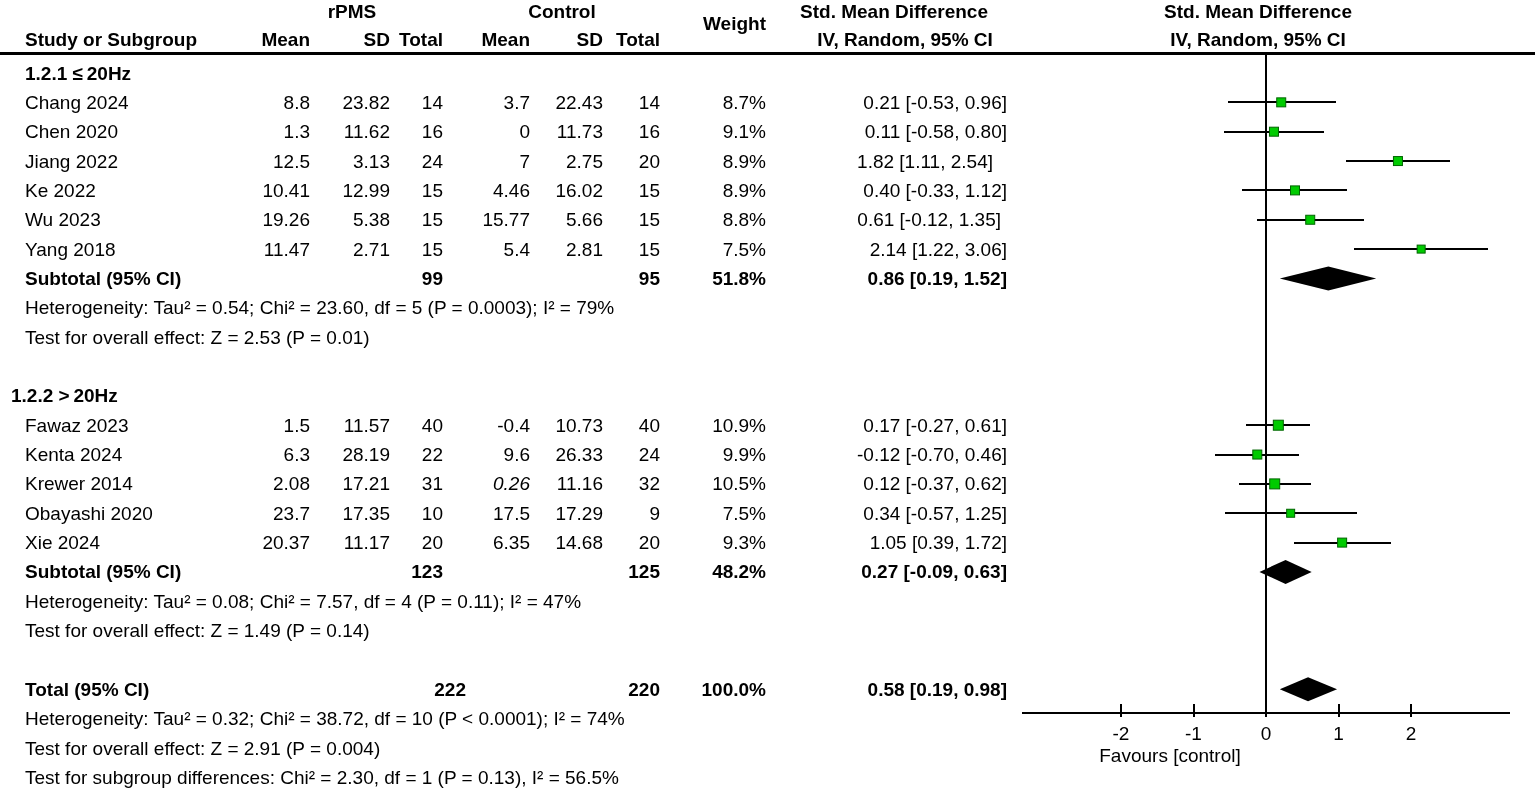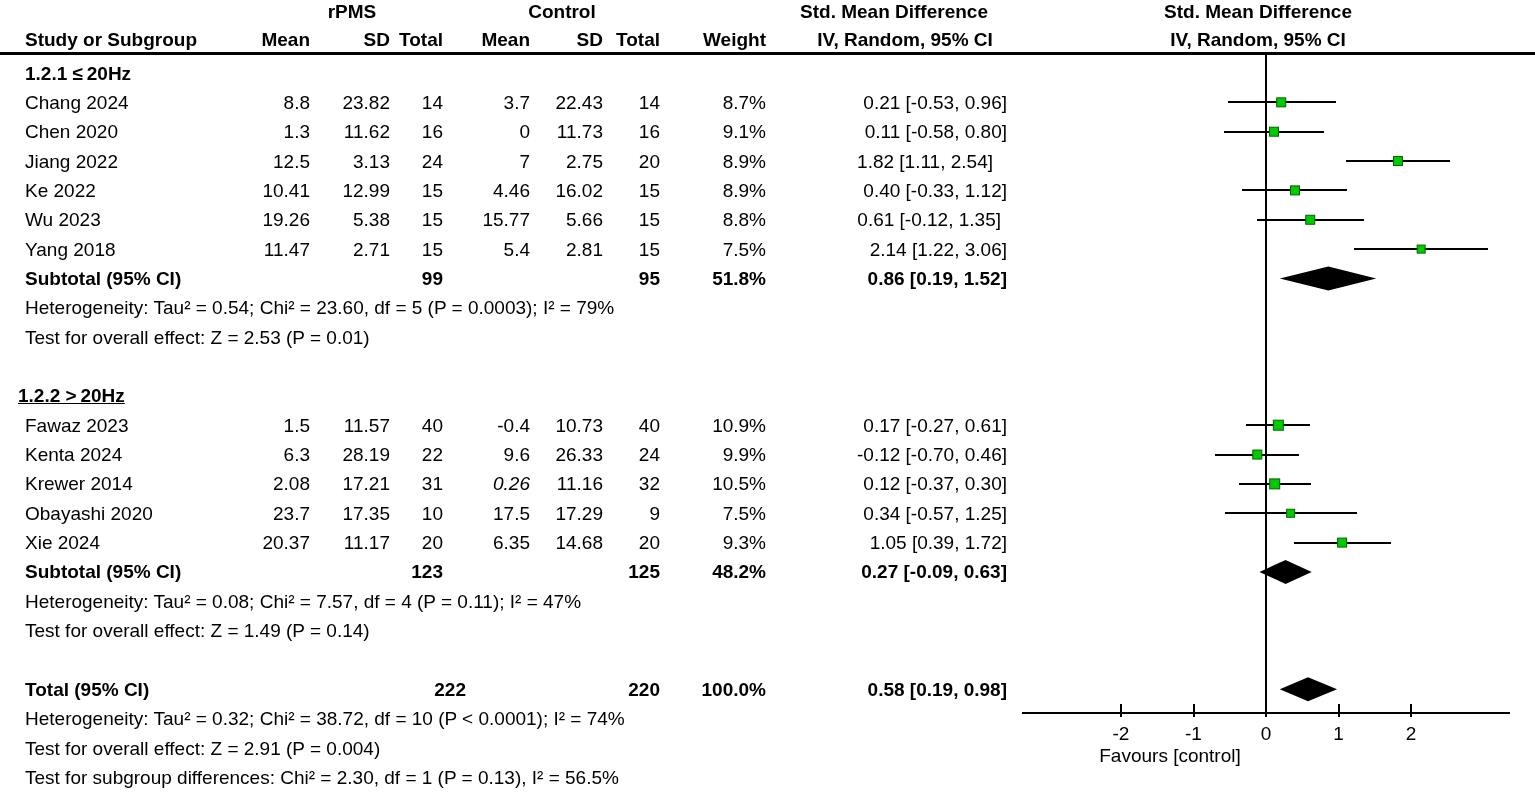--- a/index.html
+++ b/index.html
@@ -27,21 +27,21 @@
   <div class="abs b ctr" style="left:774px;top:1px;width:240px;">Std. Mean Difference</div>
   <div class="abs b ctr" style="left:1138px;top:1px;width:240px;">Std. Mean Difference</div>
 
   <div class="abs b" style="left:25px;top:29px;">Study or Subgroup</div>
   <div class="abs b" style="right:1225px;top:29px;">Mean</div>
   <div class="abs b" style="right:1145px;top:29px;">SD</div>
   <div class="abs b" style="right:1092px;top:29px;">Total</div>
   <div class="abs b" style="right:1005px;top:29px;">Mean</div>
   <div class="abs b" style="right:932px;top:29px;">SD</div>
   <div class="abs b" style="right:875px;top:29px;">Total</div>
-  <div class="abs b" style="right:769px;top:29px;">Weight</div>
+  <div class="abs b" style="right:769px;top:13px;">Weight</div>
   <div class="abs b ctr" style="left:785px;top:29px;width:240px;">IV, Random, 95% CI</div>
   <div class="abs b ctr" style="left:1138px;top:29px;width:240px;">IV, Random, 95% CI</div>
 
   <div class="hrule"></div>
 
   <div id="rows">
       <div class="row" style="top: 58.5px;">
         <span class="cell b" style="left: 25px;">1.2.1 ≤ 20Hz</span>
       </div>
       <div class="row" style="top: 87.85px;">
@@ -117,21 +117,21 @@
         <span class="cell b rt" style="right: 244px;">51.8%</span>
         <span class="cell b rt" style="right: 3px;">0.86 [0.19, 1.52]</span>
       </div>
       <div class="row" style="top: 293.3px;">
         <span class="cell" style="left: 25px;">Heterogeneity: Tau² = 0.54; Chi² = 23.60, df = 5 (P = 0.0003); I² = 79%</span>
       </div>
       <div class="row" style="top: 322.65px;">
         <span class="cell" style="left: 25px;">Test for overall effect: Z = 2.53 (P = 0.01)</span>
       </div>
       <div class="row" style="top: 381.35px;">
-        <span class="cell b" style="left: 18px; text-decoration: underline;">1.2.2 &gt; 20Hz</span>
+        <span class="cell b" style="left: 11px;">1.2.2 &gt; 20Hz</span>
       </div>
       <div class="row" style="top: 410.7px;">
         <span class="cell" style="left: 25px;">Fawaz 2023</span>
         <span class="cell rt" style="right: 700px;">1.5</span>
         <span class="cell rt" style="right: 620px;">11.57</span>
         <span class="cell rt" style="right: 567px;">40</span>
         <span class="cell rt" style="right: 480px;">-0.4</span>
         <span class="cell rt" style="right: 407px;">10.73</span>
         <span class="cell rt" style="right: 350px;">40</span>
         <span class="cell rt" style="right: 244px;">10.9%</span>
@@ -150,21 +150,21 @@
       </div>
       <div class="row" style="top: 469.4px;">
         <span class="cell" style="left: 25px;">Krewer 2014</span>
         <span class="cell rt" style="right: 700px;">2.08</span>
         <span class="cell rt" style="right: 620px;">17.21</span>
         <span class="cell rt" style="right: 567px;">31</span>
         <span class="cell rt" style="right: 480px; font-style: italic;">0.26</span>
         <span class="cell rt" style="right: 407px;">11.16</span>
         <span class="cell rt" style="right: 350px;">32</span>
         <span class="cell rt" style="right: 244px;">10.5%</span>
-        <span class="cell rt" style="right: 3px;">0.12 [-0.37, 0.30]</span>
+        <span class="cell rt" style="right: 3px;">0.12 [-0.37, 0.62]</span>
       </div>
       <div class="row" style="top: 498.75px;">
         <span class="cell" style="left: 25px;">Obayashi 2020</span>
         <span class="cell rt" style="right: 700px;">23.7</span>
         <span class="cell rt" style="right: 620px;">17.35</span>
         <span class="cell rt" style="right: 567px;">10</span>
         <span class="cell rt" style="right: 480px;">17.5</span>
         <span class="cell rt" style="right: 407px;">17.29</span>
         <span class="cell rt" style="right: 350px;">9</span>
         <span class="cell rt" style="right: 244px;">7.5%</span>

